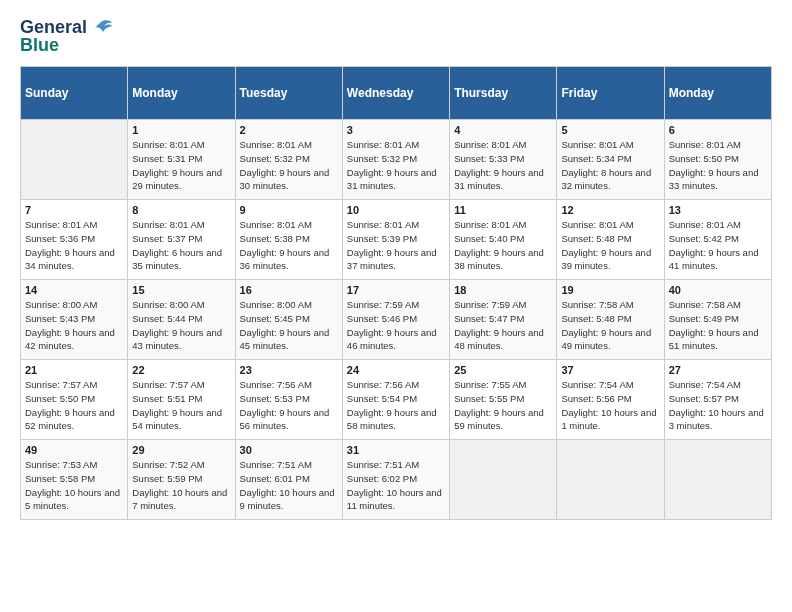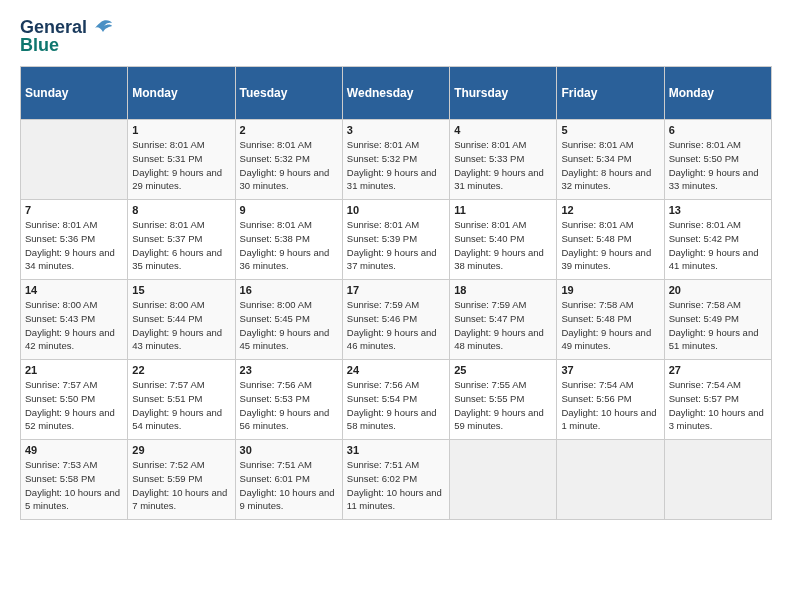--- a/index.html
+++ b/index.html
@@ -267,21 +267,21 @@
       </td>
           <td>
         <span class="day-num">19</span>
         <div class="day-info">
           <span>Sunrise: 7:58 AM</span><br>
           <span>Sunset: 5:48 PM</span><br>
           <span>Daylight: 9 hours and 49 minutes.</span>
         </div>
       </td>
           <td>
-        <span class="day-num">20</span>
+        <span class="day-num">40</span>
         <div class="day-info">
           <span>Sunrise: 7:58 AM</span><br>
           <span>Sunset: 5:49 PM</span><br>
           <span>Daylight: 9 hours and 51 minutes.</span>
         </div>
       </td>
         </tr>
         <tr>
           <td>
         <span class="day-num">21</span>

